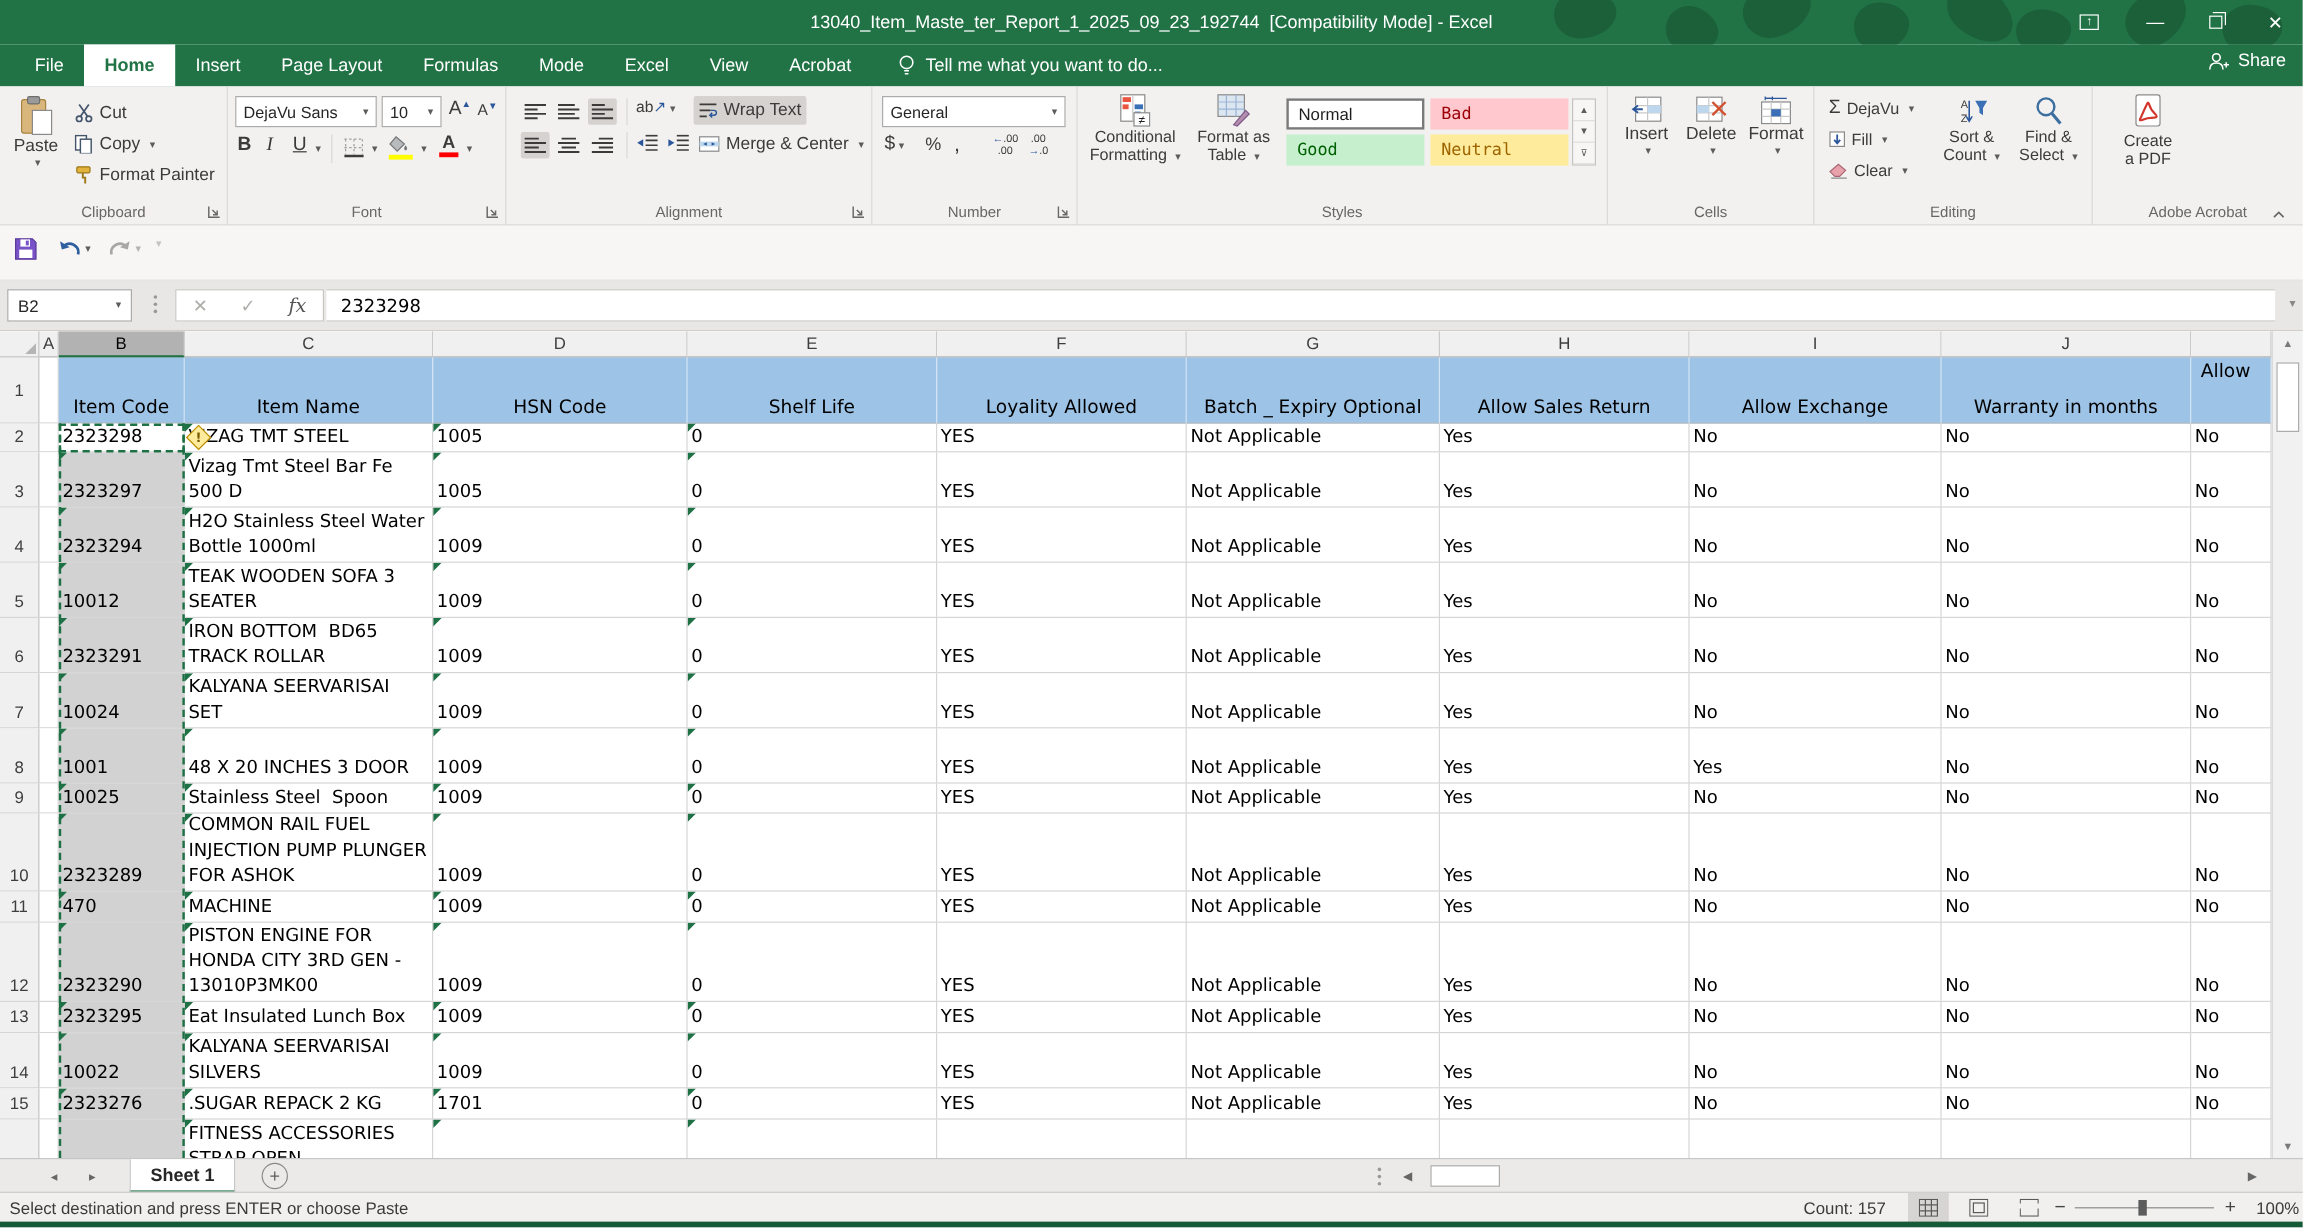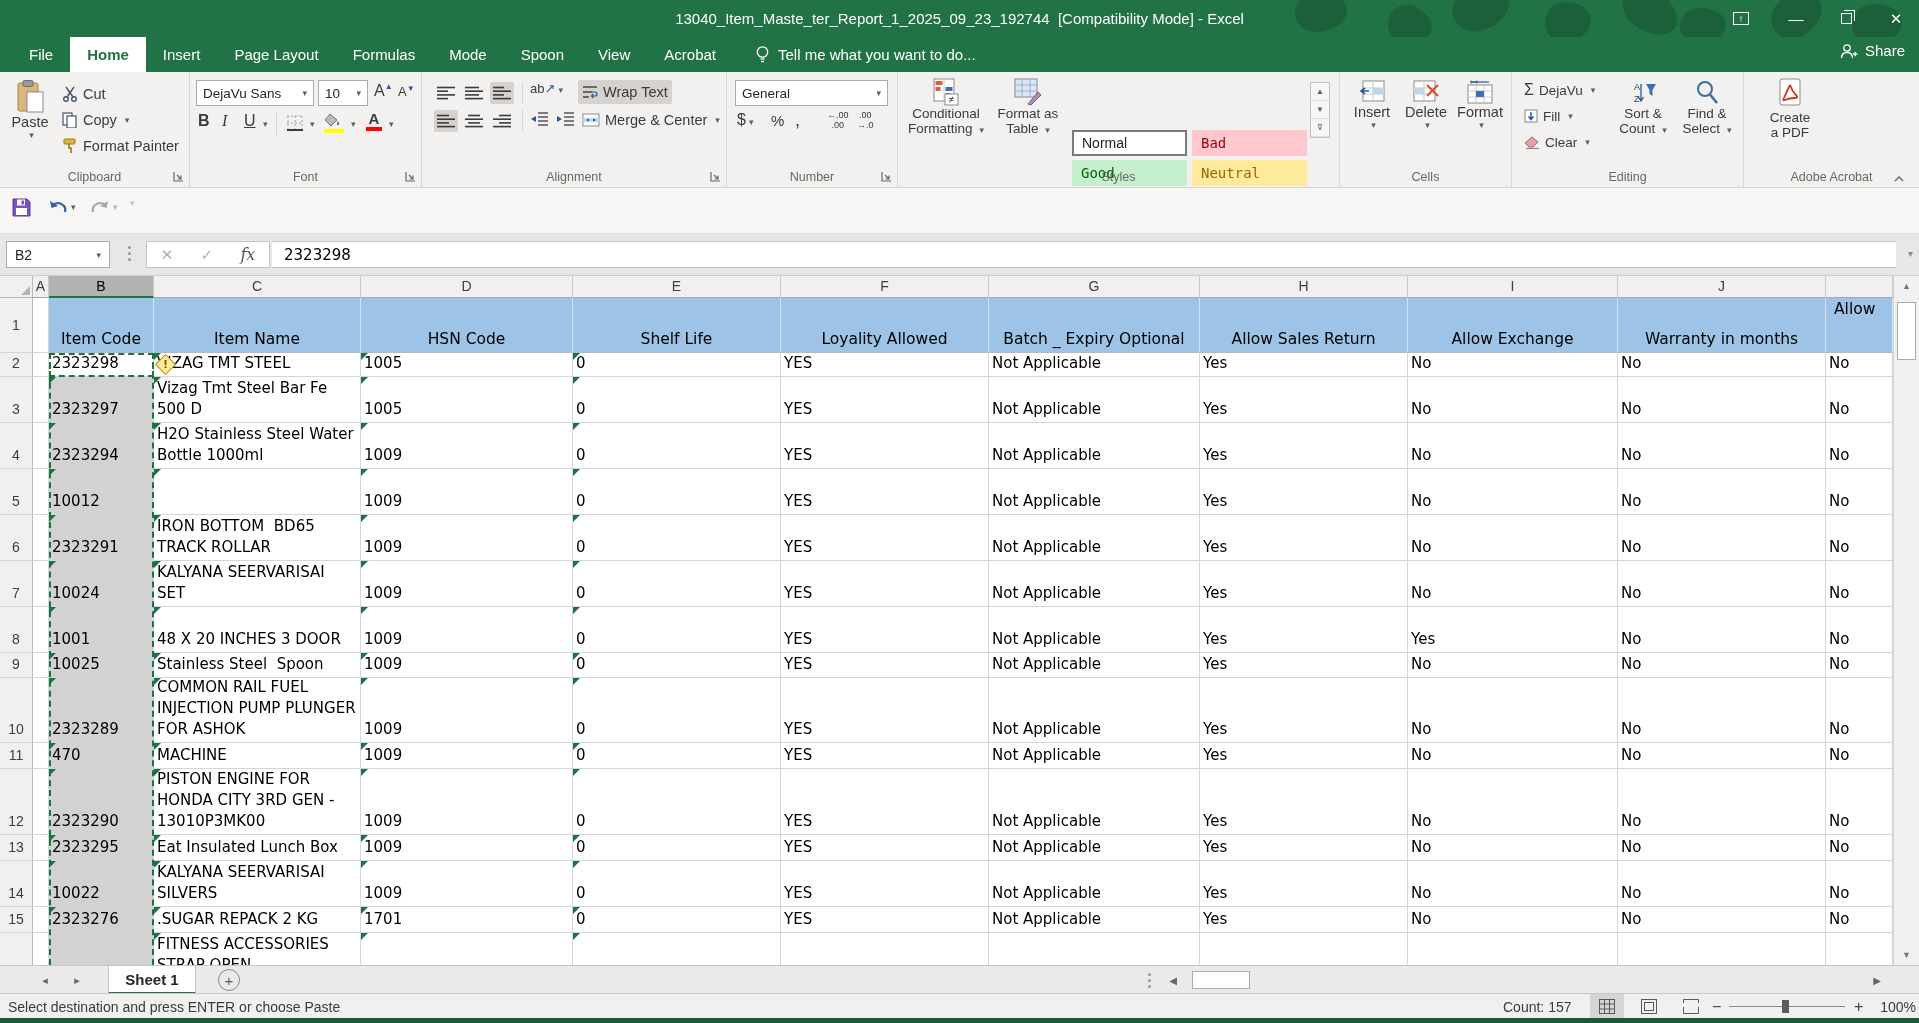--- a/index.html
+++ b/index.html
@@ -33,21 +33,21 @@
   .dd { font-size:9px; color:#5e5c59; margin-left:3px; }
   .pressed { background:#d5d2cf; border-radius:2px; }
   .selbox { background:#fff; border:1px solid #ababab; display:flex; align-items:center; font-size:13.5px; color:#262626; padding:0 6px; height:26px; }
   .selbox .dd { margin-left:auto; }
   .rowbtn { position:absolute; display:flex; align-items:center; gap:5px; height:24px; padding:0 4px; }
   .bigbtn { display:flex; flex-direction:column; align-items:center; }
   .barsicon { display:block; }
   .vsep { position:absolute; width:1px; background:#d9d7d4; }
 
   
-  .chip { position:absolute; width:115px; height:26px; font-size:14px; display:flex; align-items:center; padding:0 8px;margin-top:48px; }
+  .chip { position:absolute; width:115px; height:26px; font-size:14px; display:flex; align-items:center; padding:0 8px; }
   .chip.mono { font-family:"DejaVu Sans Mono",monospace; }
   .gal-scroll { position:absolute; width:20px; border:1px solid #c5c3c0; background:#f7f6f5; display:flex; flex-direction:column; }
   .gal-scroll div { flex:1; display:flex; align-items:center; justify-content:center; font-size:8px; color:#5e5c59; border-bottom:1px solid #e0deda; }
 
   
   #qat { position:absolute; top:188px; left:0; width:1919px; height:46px; background:#f7f6f5; border-bottom:1px solid #e2e0dd; }
   .qbtn { position:absolute; top:10px; display:flex; align-items:center; }
 
   
   #fbar { position:absolute; top:234px; left:0; width:1919px; height:42px; background:#e8e7e5; border-bottom:1px solid #d0cecb; }
@@ -142,21 +142,21 @@
 
 <div id="menubar">
   <div style="width:12px;"></div>
   <div id="mtabs" style="display:flex;">
       <div class="mtab">File</div>
       <div class="mtab active">Home</div>
       <div class="mtab">Insert</div>
       <div class="mtab">Page Layout</div>
       <div class="mtab">Formulas</div>
       <div class="mtab">Mode</div>
-      <div class="mtab">Spoon</div>
+      <div class="mtab">Excel</div>
       <div class="mtab">View</div>
       <div class="mtab">Acrobat</div>
     </div>
   <div id="tellme">
     <svg width="15" height="20" viewBox="0 0 15 20">
       <circle cx="7.5" cy="7" r="5.2" fill="none" stroke="#fff" stroke-width="1.3"></circle>
       <line x1="5.5" y1="14" x2="9.5" y2="14" stroke="#fff" stroke-width="1.3"></line>
       <line x1="6" y1="16.5" x2="9" y2="16.5" stroke="#fff" stroke-width="1.3"></line>
     </svg>
     <span>Tell me what you want to do...</span>
@@ -677,21 +677,21 @@
       <div class="cell" style="width: 211px; height: 46px;"><span>Not Applicable</span></div>
       <div class="cell" style="width: 208px; height: 46px;"><span>Yes</span></div>
       <div class="cell" style="width: 210px; height: 46px;"><span>No</span></div>
       <div class="cell" style="width: 208px; height: 46px;"><span>No</span></div>
       <div class="cell" style="width: 67px; height: 46px;"><span>No</span></div>
     </div>
     <div class="grow">
       <div class="gut" style="height: 46px;">5</div>
       <div class="acell" style="height: 46px;"></div>
       <div class="cell bsel" style="width: 105px; height: 46px;"><span>10012</span><i class="tri"></i></div>
-      <div class="cell" style="width: 207px; height: 46px;"><i class="tri"></i></div>
+      <div class="cell" style="width: 207px; height: 46px;"><span>TEAK WOODEN SOFA 3 SEATER</span><i class="tri"></i></div>
       <div class="cell" style="width: 212px; height: 46px;"><span>1009</span><i class="tri"></i></div>
       <div class="cell" style="width: 208px; height: 46px;"><span>0</span><i class="tri"></i></div>
       <div class="cell" style="width: 208px; height: 46px;"><span>YES</span></div>
       <div class="cell" style="width: 211px; height: 46px;"><span>Not Applicable</span></div>
       <div class="cell" style="width: 208px; height: 46px;"><span>Yes</span></div>
       <div class="cell" style="width: 210px; height: 46px;"><span>No</span></div>
       <div class="cell" style="width: 208px; height: 46px;"><span>No</span></div>
       <div class="cell" style="width: 67px; height: 46px;"><span>No</span></div>
     </div>
     <div class="grow">

